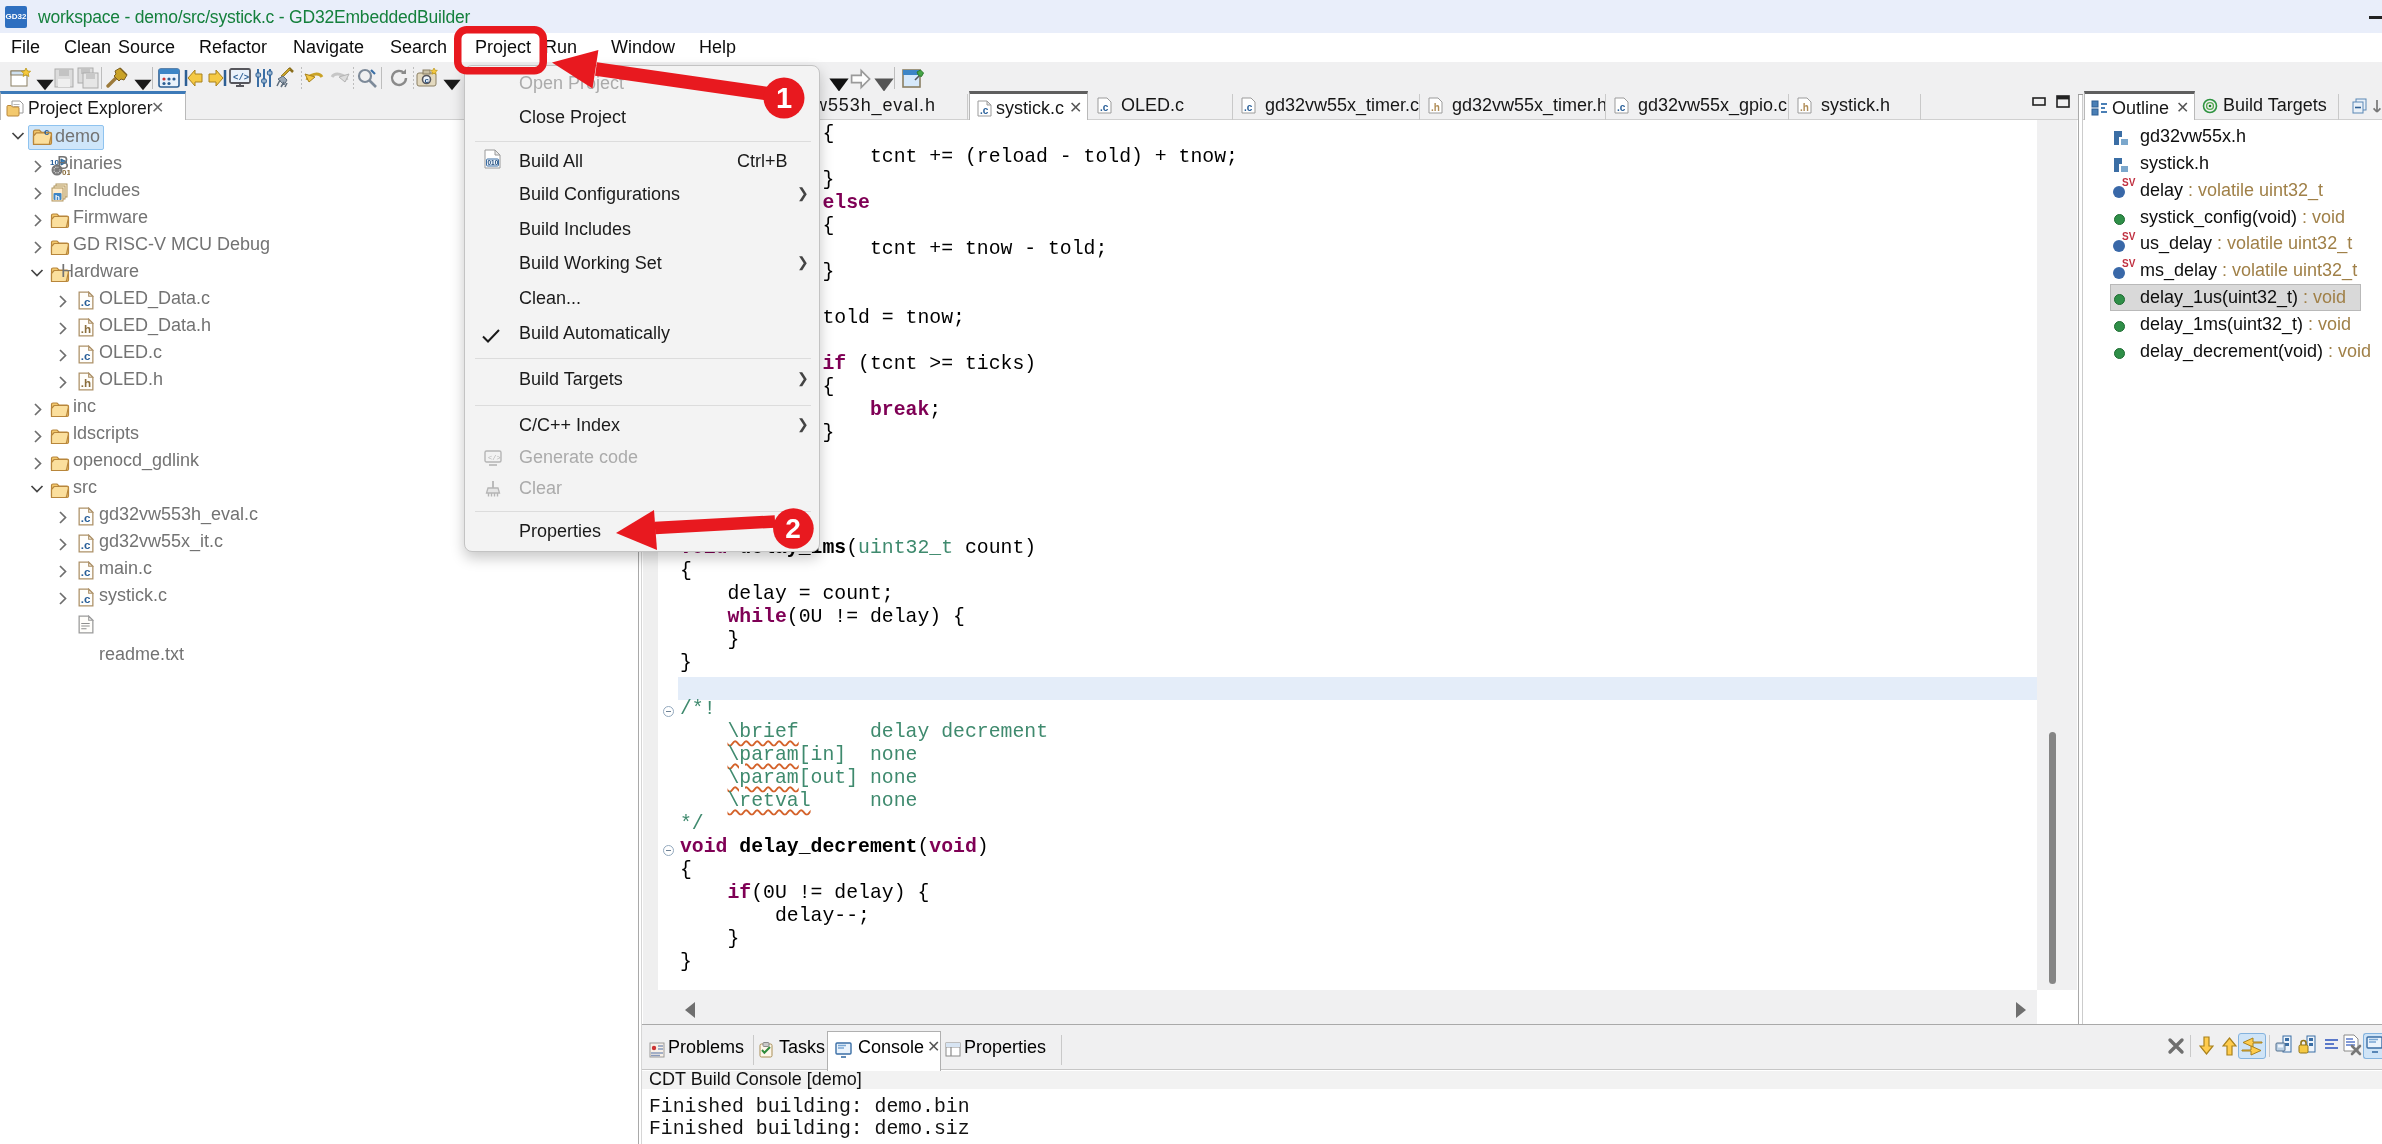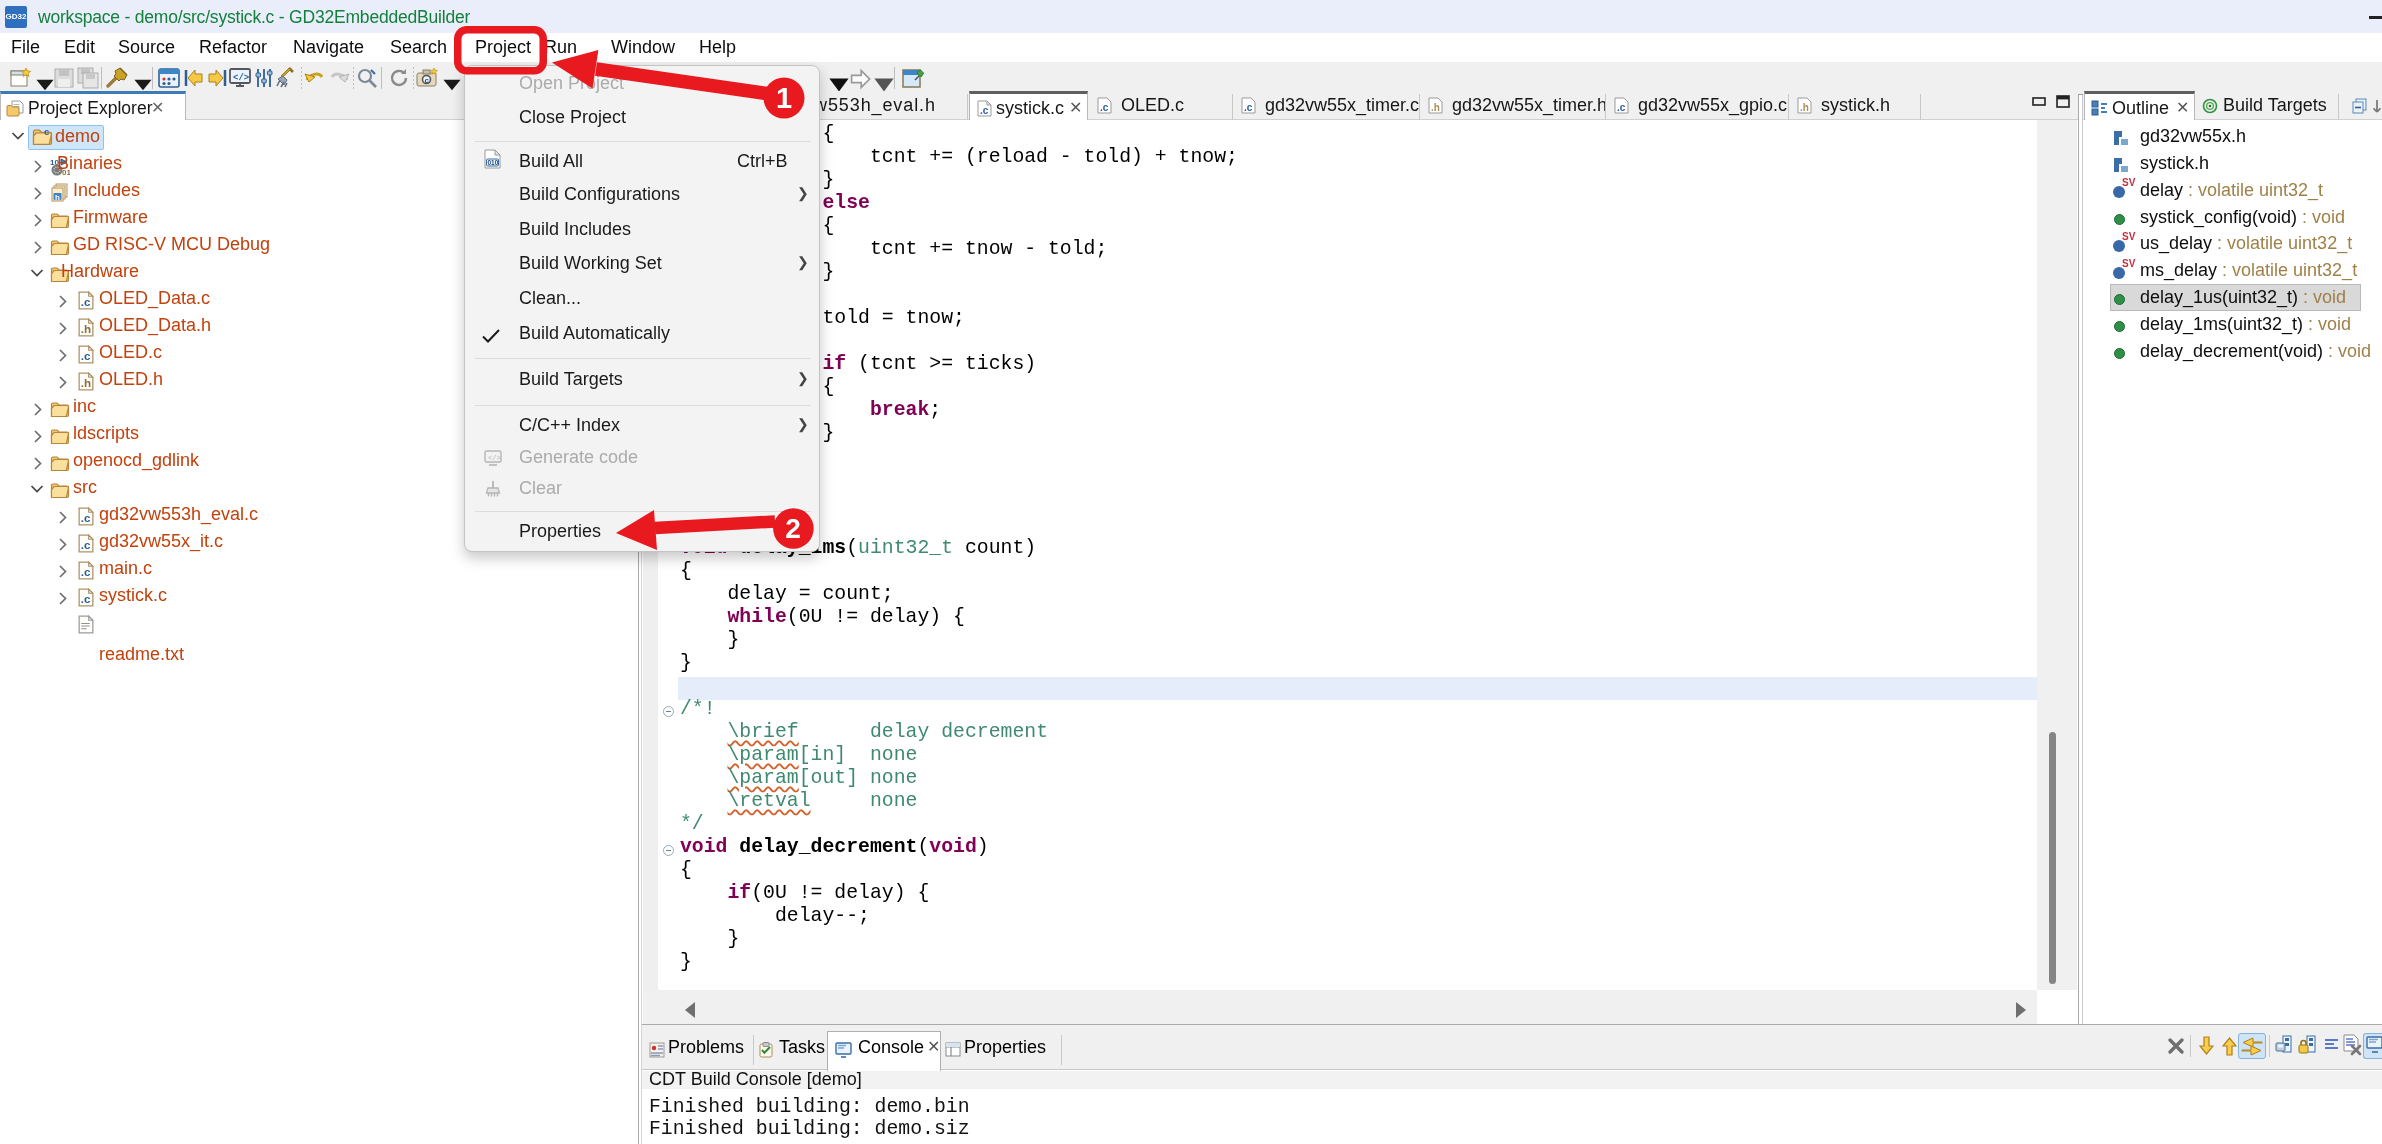--- a/index.html
+++ b/index.html
@@ -20,21 +20,21 @@
   .ti { position:absolute; top:66px; width:24px; height:24px; }
   .tsep { position:absolute; top:67px; width:1px; height:22px; background:#bdbdbd; }
   
   .tabbar { position:absolute; top:91px; height:29px; background:#f0f0f1; border-bottom:1px solid #d0d0d0; }
   .tab { position:absolute; top:0; height:29px; font-size:18px; color:#161616; white-space:nowrap; }
   .tab .lbl { position:absolute; top:4px; }
   .tab-sep { position:absolute; top:3px; width:1px; height:26px; background:#c9c9c9; }
   .atab { background:#fff; border-left:1px solid #b9b9b9; border-right:1px solid #b9b9b9; height:29px; }
   
   #explorer { left:0; top:95px; width:638px; height:1049px; background:#fff; }
-  .trow { position:absolute; height:27px; font-size:18px; color:#c2410c; white-space:nowrap; }
+  .trow { position:absolute; height:27px; font-size:18px; color:#737373; white-space:nowrap; }
   
   #editor { left:642px; top:95px; width:1436px; height:930px; background:#fff; }
   #ruler { position:absolute; left:1px; top:25px; width:15px; height:870px; background:#efefef; }
   #hl-line { position:absolute; left:36px; top:582px; width:1395px; height:23px; background:#e4edf9; }
   #codepre { position:absolute; left:38px; top:27.5px; font-size:19.8px; line-height:23px; color:#000; }
   #codepre .k { color:#7f0055; font-weight:bold; }
   #codepre .c { color:#3f8a6e; }
   #codepre .fn { font-weight:bold; }
   #codepre .sp { text-decoration:underline wavy #d4622a 1.5px; text-underline-offset:3px; }
   .fold { position:absolute; width:11px; height:11px; border:1px solid #93a9be; border-radius:50%; background:#fff; }
@@ -72,21 +72,21 @@
 <body>
 <div id="root">
 
   <div id="titlebar" class="abs"></div>
   <div id="gd32logo" class="abs">GD32</div>
   <div id="title-txt" class="abs">workspace - demo/src/systick.c - GD32EmbeddedBuilder</div>
   <div id="winmin" class="abs"></div>
 
   <div id="menubar" class="abs"></div>
   <span class="mi" style="left:11px;">File</span>
-  <span class="mi" style="left:64px;">Edit</span>
+  <span class="mi" style="left:64px;">Clean</span>
   <span class="mi" style="left:118px;">Source</span>
   <span class="mi" style="left:199px;">Refactor</span>
   <span class="mi" style="left:293px;">Navigate</span>
   <span class="mi" style="left:390px;">Search</span>
   <span class="mi" style="left:475px;">Project</span>
   <span class="mi" style="left:544px;">Run</span>
   <span class="mi" style="left:611px;">Window</span>
   <span class="mi" style="left:699px;">Help</span>
 
   <div id="toolbar" class="abs"></div>

